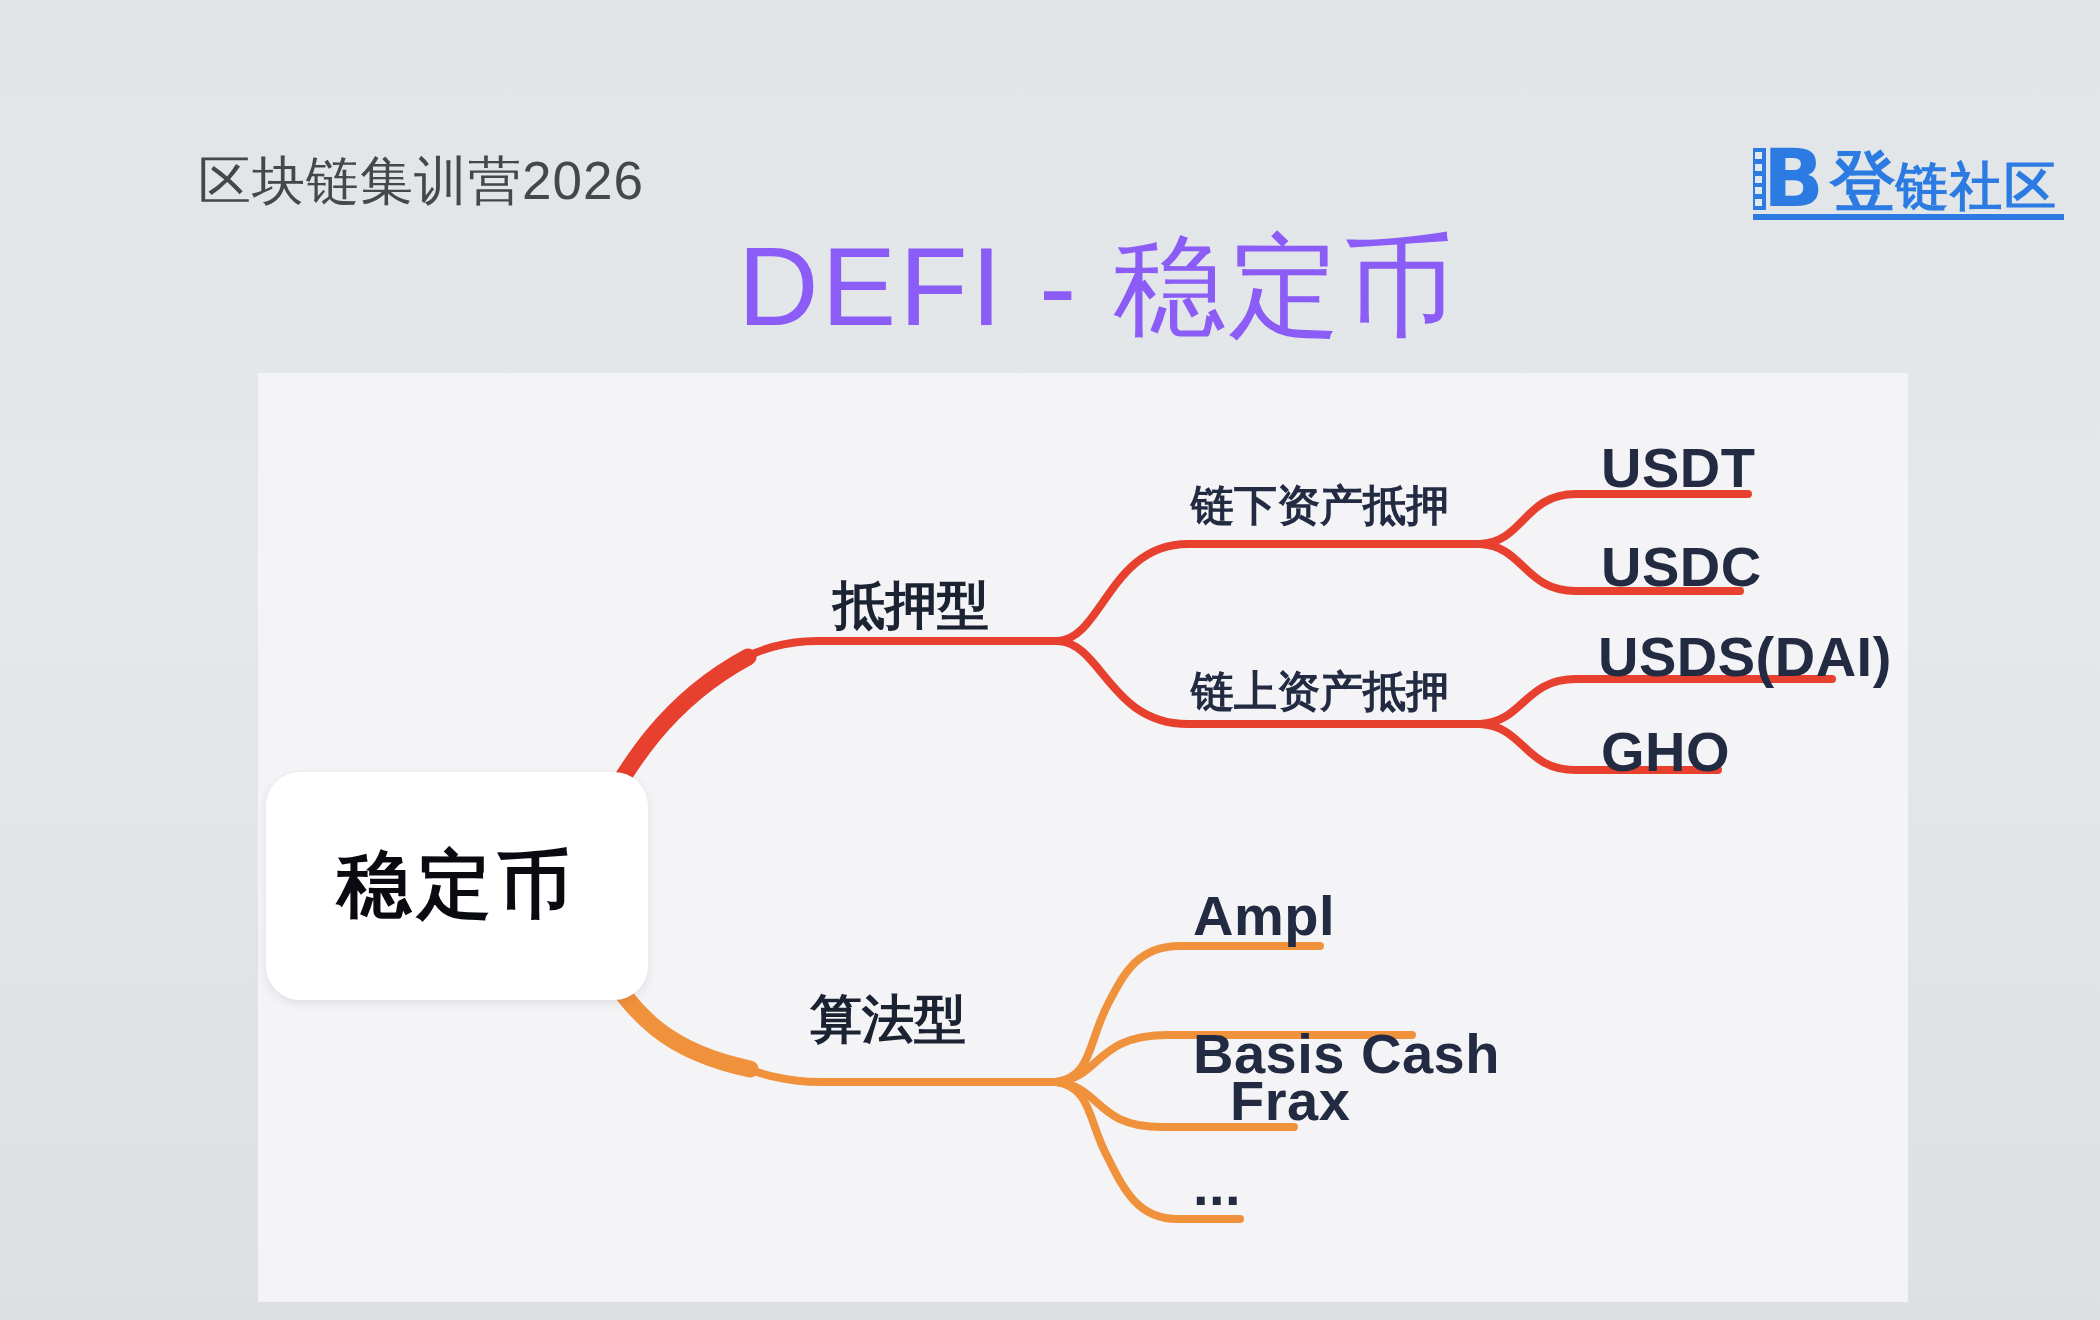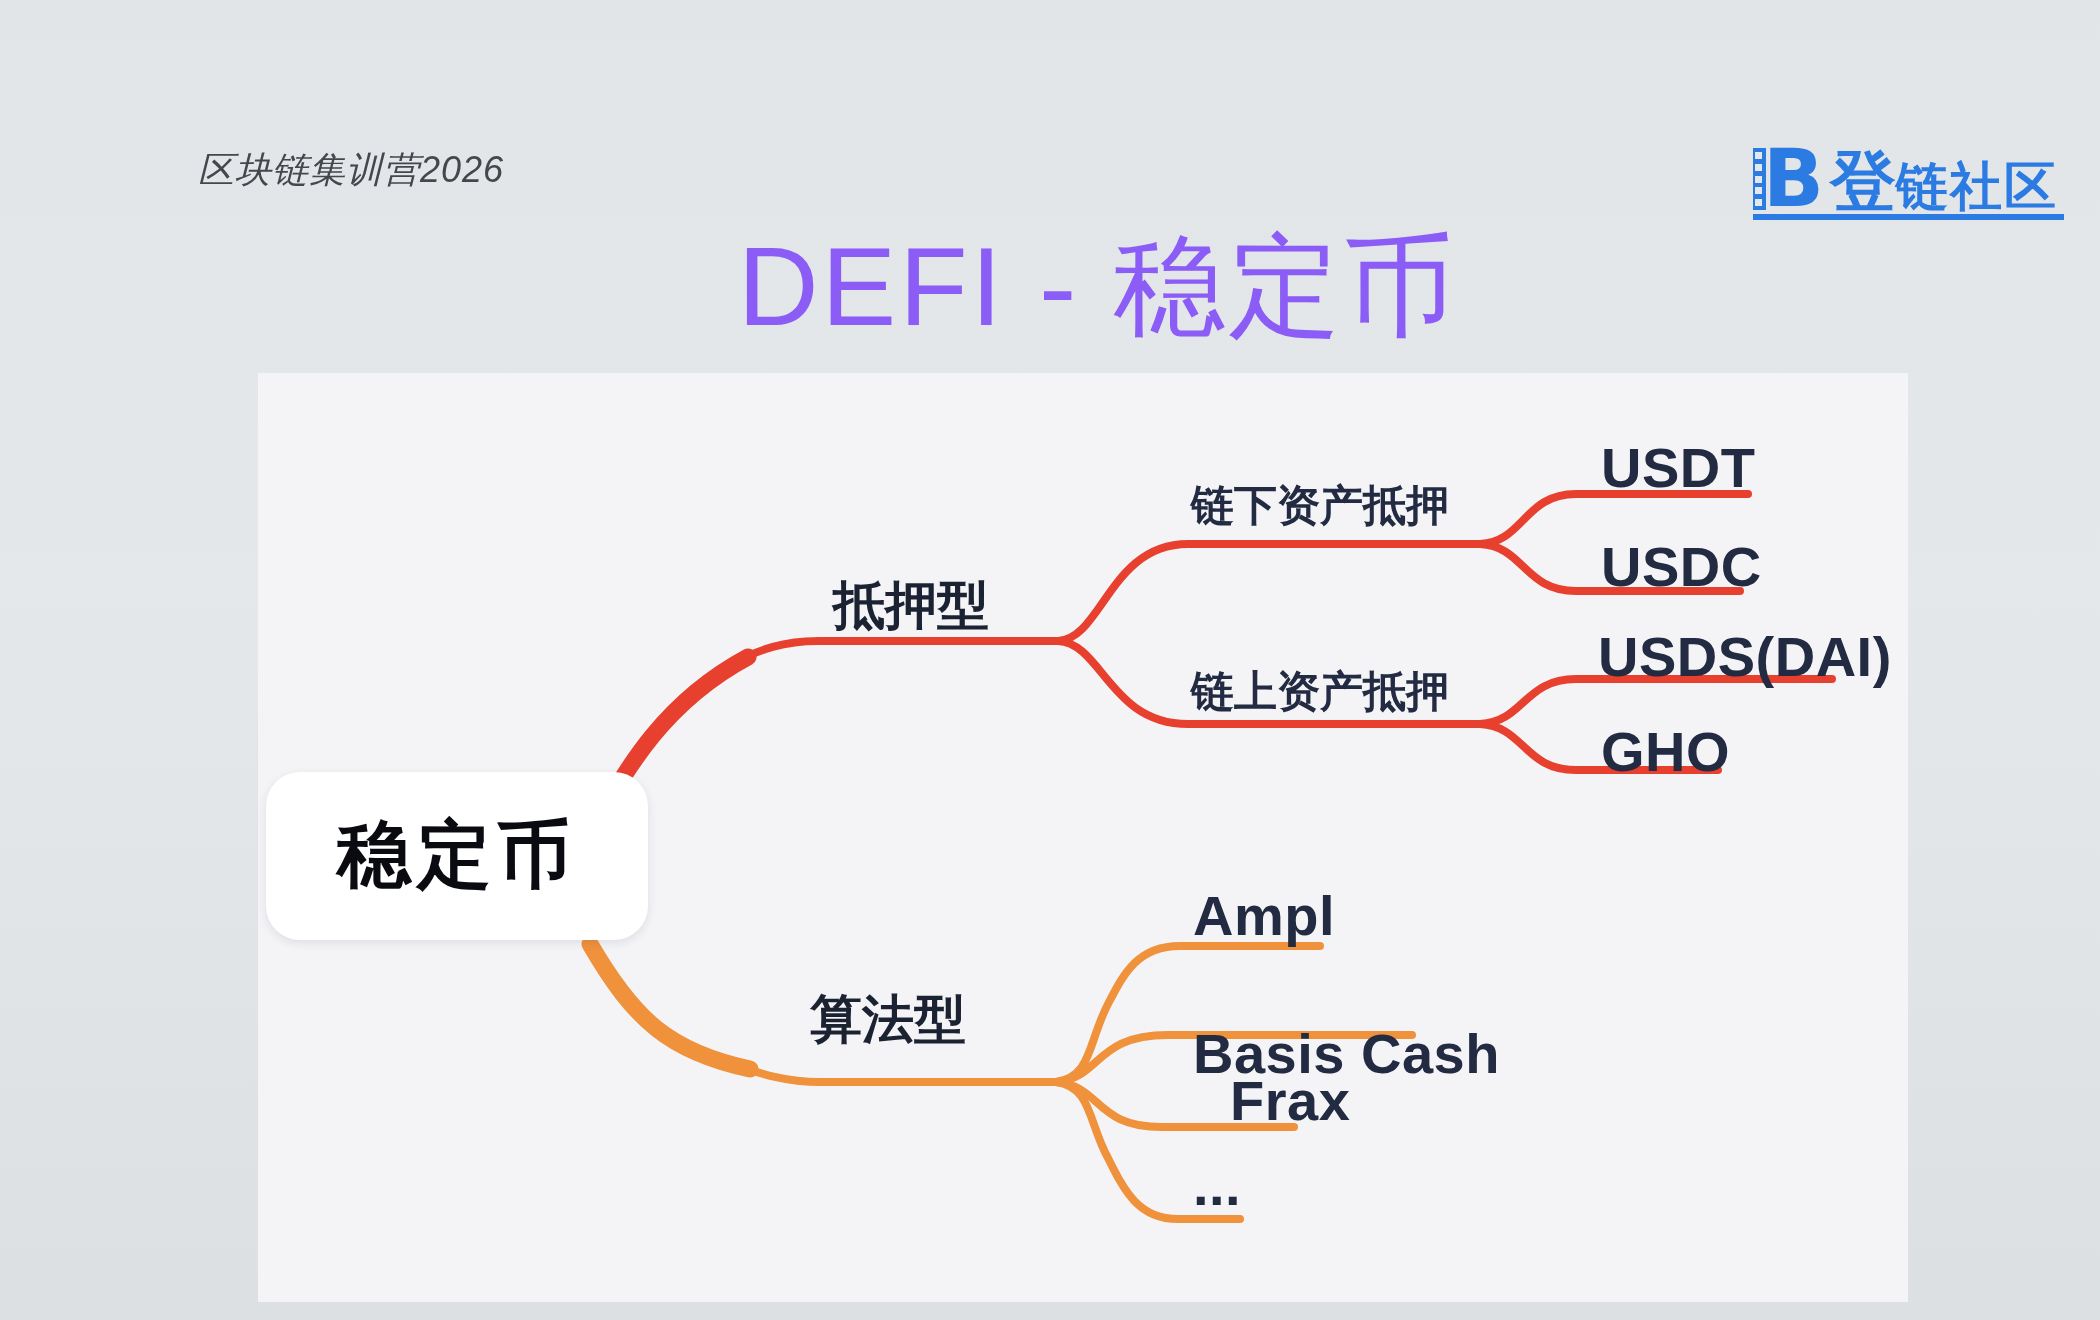--- a/index.html
+++ b/index.html
@@ -4,21 +4,21 @@
 <style>
   html,body{margin:0;padding:0;}
   body{
     width:2100px;height:1320px;overflow:hidden;position:relative;
     background:linear-gradient(180deg,#e1e5e8 0%,#e4e8eb 45%,#dce0e3 100%);
     font-family:"Liberation Sans","DejaVu Sans",sans-serif;
   }
   
   .header-text{
     position:absolute;left:198px;top:146px;
-    font-size:36px;color:#44484d;letter-spacing:1px;white-space:nowrap;font-style:italic;
+    font-size:53px;color:#44484d;letter-spacing:1px;white-space:nowrap;
   }
   
   .logo{
     position:absolute;left:1753px;top:128px;height:84px;
     display:flex;align-items:flex-end;color:#2b7be2;
     border-bottom:6px solid #2b7be2;padding:0 6px 2px 0;
   }
   .logo-mark{
     position:relative;display:flex;align-items:flex-end;margin-right:6px;
   }
@@ -42,21 +42,21 @@
   .panel{
     position:absolute;left:258px;top:373px;width:1650px;height:929px;
     background:#f4f4f7;
   }
   .map-svg{position:absolute;left:0;top:0;width:2100px;height:1320px;}
   .map-svg path{fill:none;stroke-linecap:round;stroke-linejoin:round;}
   .stroke-thick{stroke-width:17px;}
   .stroke-thin{stroke-width:8px;}
   
   .root-node{
-    position:absolute;left:266px;top:772px;width:382px;height:168px;
+    position:absolute;left:266px;top:772px;width:382px;height:228px;
     background:#ffffff;border-radius:34px;
     box-shadow:0 3px 10px rgba(30,35,60,0.10);
     display:flex;align-items:center;justify-content:center;
   }
   .root-node .root-label{
     font-size:74px;font-weight:700;color:#0a0b10;letter-spacing:6px;
   }
   
   .lbl{position:absolute;white-space:nowrap;line-height:1.2;}
   .lv1{font-size:52px;font-weight:800;color:#1b2232;}

